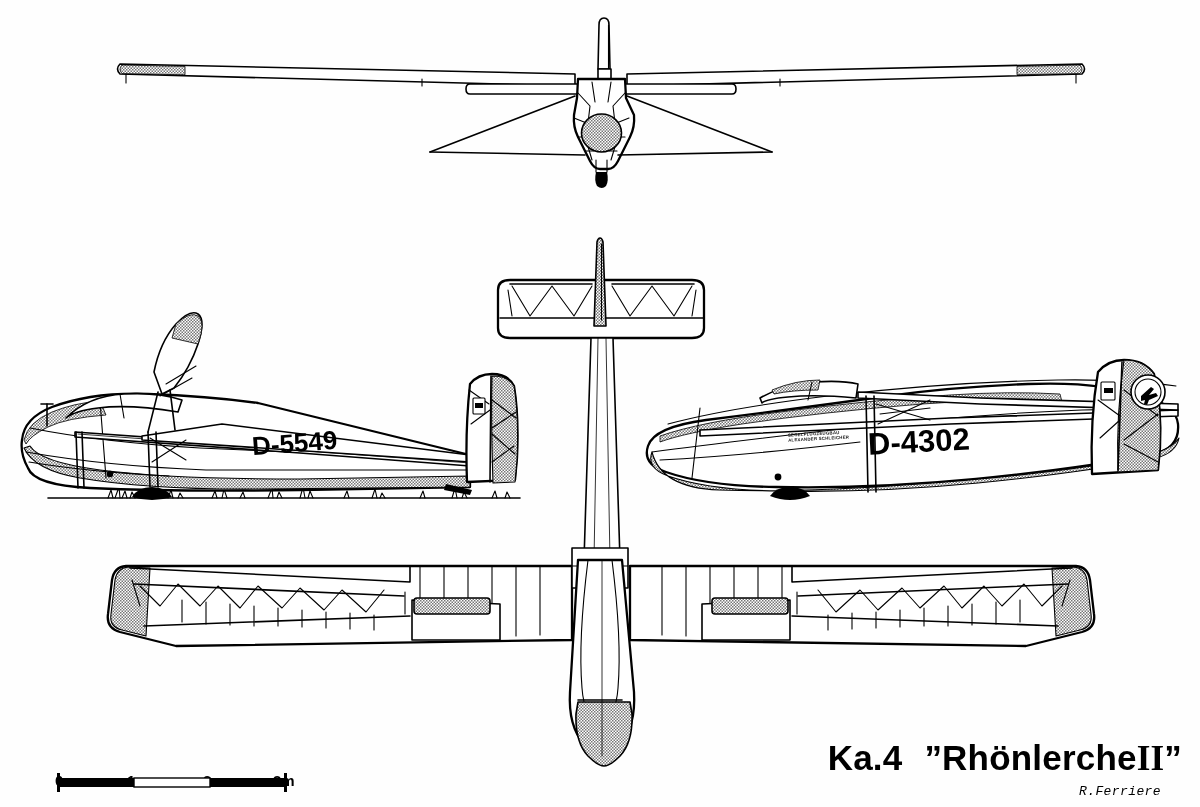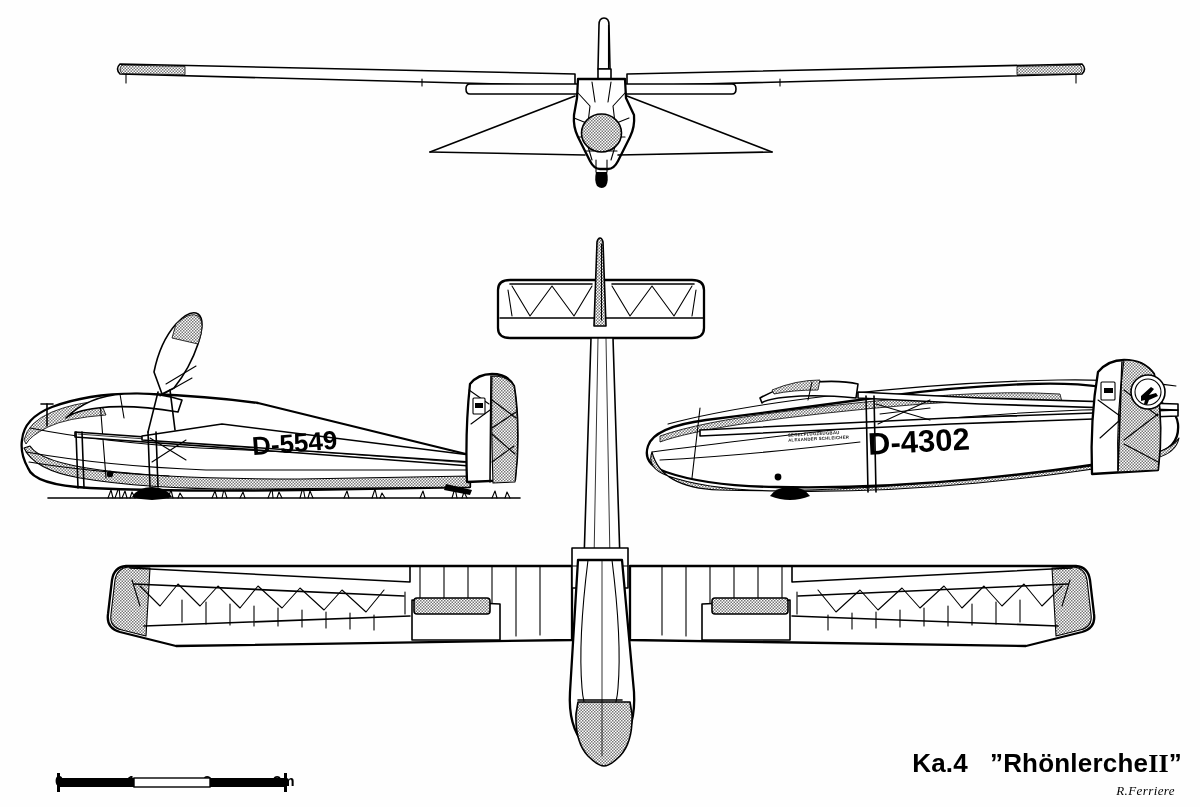--- a/index.html
+++ b/index.html
@@ -17,27 +17,27 @@
   .w18{stroke-width:2.3}
   .fillw{fill:#ffffff;stroke:#000;stroke-linejoin:round;}
   .solid{fill:#000;stroke:none;}
   .hatch{fill:url(#dots);stroke:#000;stroke-linejoin:round;}
 
   .title-block{
     position:absolute;right:18px;bottom:8px;text-align:right;
   }
   .title-main{
     font-family:"Liberation Sans", sans-serif;
-    font-weight:bold;font-size:26px;letter-spacing:.2px;white-space:nowrap;
+    font-weight:bold;font-size:35px;letter-spacing:.2px;white-space:nowrap;
     line-height:1.05;
   }
   .title-main .romantwo{font-family:"Liberation Serif", serif;font-weight:bold;}
   .signature{
-    font-family:Liberation Serif, serif;font-style:italic;font-size:13px;
-    margin-top:6px;margin-right:7px;letter-spacing:.4px;text-align:right;
+    font-family:Liberation Mono, monospace;font-style:italic;font-size:13px;
+    margin-top:6px;margin-right:21px;letter-spacing:.4px;text-align:right;
   }
   .scale-block{position:absolute;left:55px;bottom:18px;width:250px;}
   .scale-labels{position:relative;height:18px;}
   .scale-labels span{
     position:absolute;bottom:0;font-weight:bold;font-size:15px;
     font-family:"Liberation Sans", sans-serif;
   }
   .reg{
     position:absolute;font-family:"Liberation Sans", sans-serif;
     font-weight:bold;color:#000;white-space:nowrap;

